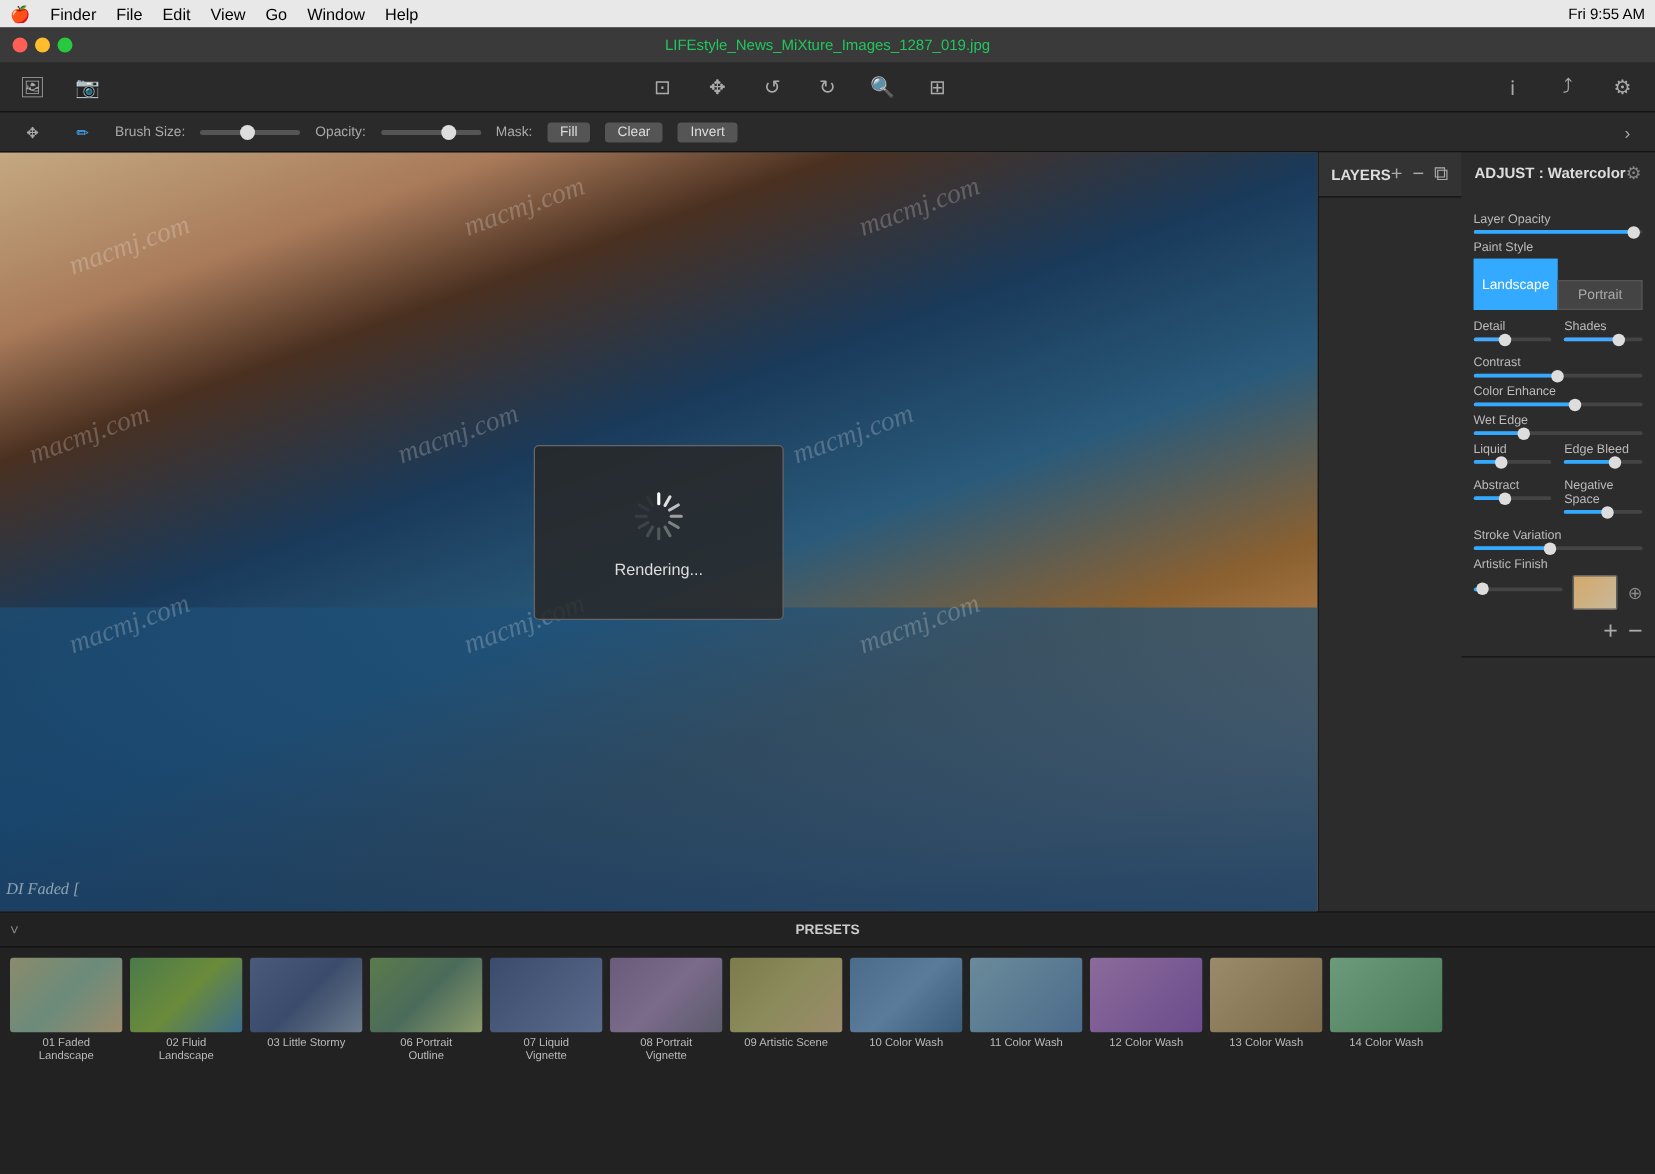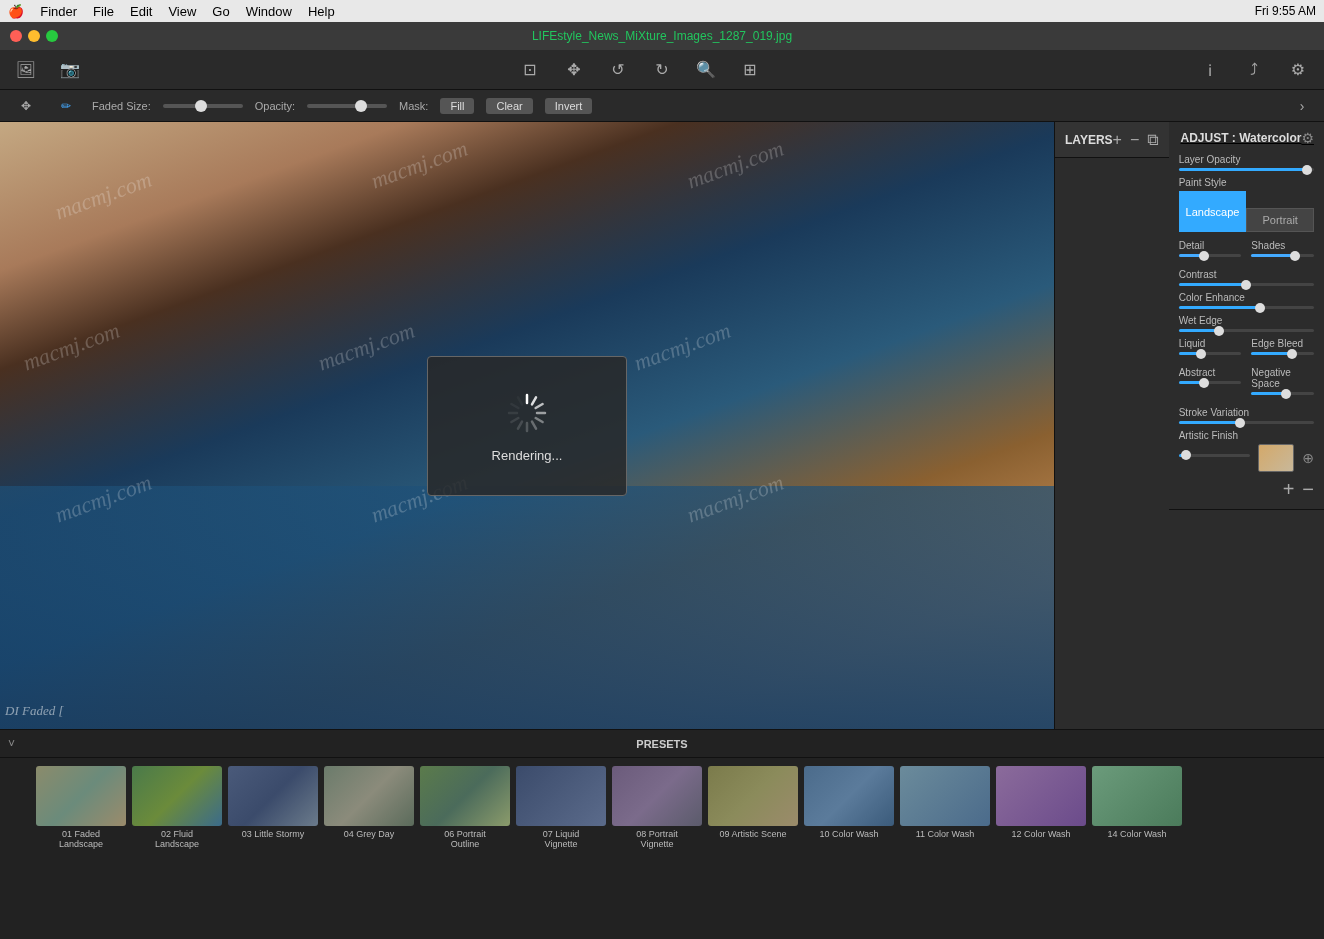--- a/index.html
+++ b/index.html
@@ -95,23 +95,22 @@
     }
     .layer-name-btn.watercolor { background: #4a7aff; color: #fff; }
     .layer-name-btn.canvas { background: #444; color: #ddd; }
     .layer-lock { color: #888; font-size: 14px; }
 
     
     .adjust-section {
       padding: 8px 10px; border-bottom: 1px solid #111;
     }
     .adjust-header {
-      display: flex; align-items: center; justify-content: flex-end;
-      margin-bottom: 8px;
-      text-decoration: underline;
+      display: flex; align-items: center; justify-content: center;
+      margin-bottom: 24px;
     }
     .adjust-title { color: #ddd; font-size: 12px; font-weight: 600; }
     .adjust-settings-icon { color: #888; font-size: 14px; cursor: pointer; }
 
     .control-row { margin-bottom: 6px; }
     .control-label { color: #bbb; font-size: 10px; margin-bottom: 3px; }
     .slider-track {
       width: 100%; height: 3px; background: #444; border-radius: 2px; position: relative; margin-bottom: 6px;
     }
     .slider-fill { height: 3px; background: #3af; border-radius: 2px; position: absolute; left: 0; }
@@ -140,21 +139,21 @@
       display: flex; flex-direction: column;
     }
     .presets-header {
       height: 28px; display: flex; align-items: center; justify-content: center;
       border-bottom: 1px solid #111; position: relative;
     }
     .presets-title { color: #ccc; font-size: 11px; font-weight: 600; }
     .presets-collapse { position: absolute; left: 8px; color: #888; cursor: pointer; font-size: 12px; }
     .presets-scroll {
       display: flex; overflow-x: auto; padding: 8px; gap: 6px;
-      scrollbar-width: thin; scrollbar-color: #444 #222; margin-left: 28px;
+      scrollbar-width: thin; scrollbar-color: #444 #222;
     }
     .preset-item {
       flex-shrink: 0; width: 90px; display: flex; flex-direction: column; align-items: center; gap: 3px; cursor: pointer;
     }
     .preset-thumb {
       width: 90px; height: 60px; border-radius: 3px; overflow: hidden; position: relative;
     }
     .preset-name { color: #bbb; font-size: 9px; text-align: center; }
 
     
@@ -220,21 +219,21 @@
   <div class="toolbar-icon">⊞</div>
   <div style="flex:1"></div>
   <div class="toolbar-icon">ℹ</div>
   <div class="toolbar-icon">⤴</div>
   <div class="toolbar-icon">⚙</div>
 </div>
 
 <div class="mask-bar">
   <div class="toolbar-icon" style="font-size:12px; color:#aaa;">✥</div>
   <div class="toolbar-icon" style="font-size:12px; color:#4af;">✏</div>
-  <span style="font-size:11px;color:#aaa;">Faded Size:</span>
+  <span style="font-size:11px;color:#aaa;">Brush Size:</span>
   <div class="slider-container">
     <div class="mask-slider">
         <div class="thumb" style="left:40%;"></div>
       </div>
   </div>
   <span style="font-size:11px;color:#aaa;">Opacity:</span>
   <div class="slider-container">
     <div class="mask-slider">
         <div class="thumb" style="left:60%;"></div>
       </div>
@@ -452,26 +451,20 @@
       <span class="preset-name">02 Fluid<br>Landscape</span>
     </div>
     <div class="preset-item">
       <div class="preset-thumb">
           <div class="preset-stormy" style="width:100%;height:100%;"></div>
         </div>
       <span class="preset-name">03 Little Stormy</span>
     </div>
     <div class="preset-item">
       <div class="preset-thumb">
-          <div class="preset-grey" style="width:100%;height:100%;"></div>
-        </div>
-      <span class="preset-name">04 Grey Day</span>
-    </div>
-    <div class="preset-item">
-      <div class="preset-thumb">
           <div class="preset-outline" style="width:100%;height:100%;"></div>
         </div>
       <span class="preset-name">06 Portrait<br>Outline</span>
     </div>
     <div class="preset-item">
       <div class="preset-thumb">
           <div class="preset-vignette" style="width:100%;height:100%;"></div>
         </div>
       <span class="preset-name">07 Liquid<br>Vignette</span>
     </div>
@@ -500,19 +493,25 @@
       <span class="preset-name">11 Color Wash</span>
     </div>
     <div class="preset-item">
       <div class="preset-thumb">
           <div style="width:100%;height:100%;background:linear-gradient(135deg,#8B6B9B,#6B4B8B);"></div>
         </div>
       <span class="preset-name">12 Color Wash</span>
     </div>
     <div class="preset-item">
       <div class="preset-thumb">
+          <div style="width:100%;height:100%;background:linear-gradient(135deg,#9B8B6B,#7B6B4B);"></div>
+        </div>
+      <span class="preset-name">13 Color Wash</span>
+    </div>
+    <div class="preset-item">
+      <div class="preset-thumb">
           <div style="width:100%;height:100%;background:linear-gradient(135deg,#6B9B7B,#4B7B5B);"></div>
         </div>
       <span class="preset-name">14 Color Wash</span>
     </div>
 
   </div>
 </div>
 
 </body></html>

